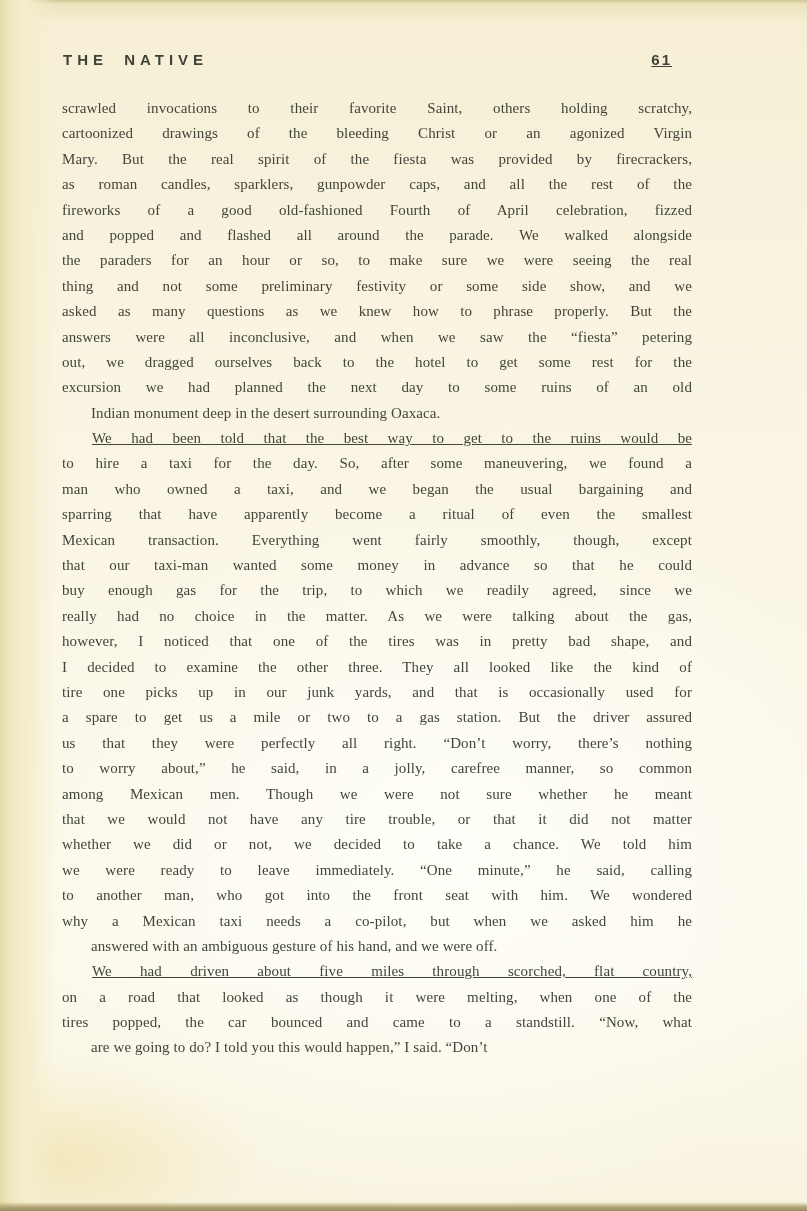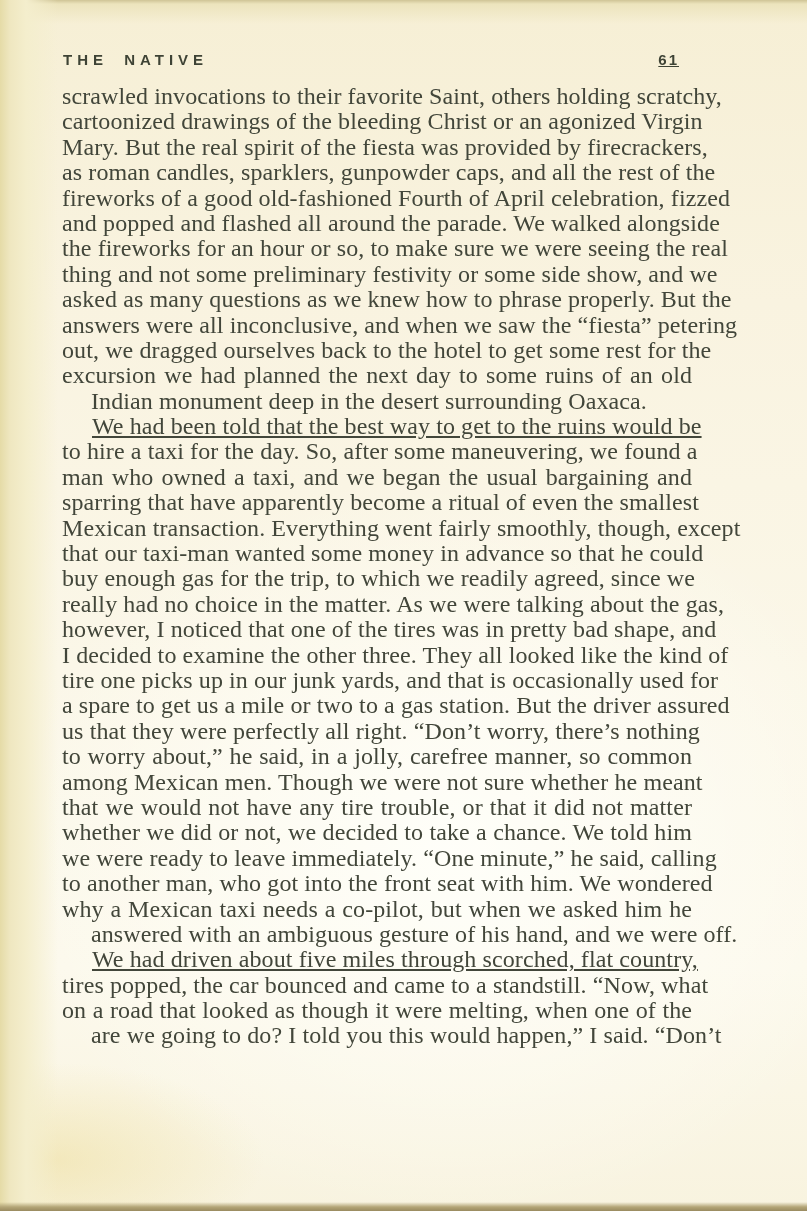--- a/index.html
+++ b/index.html
@@ -54,31 +54,31 @@
     font-weight: bold;
     font-size: 15px;
     color: #3e4335;
   }
   .head-title {
     letter-spacing: 5px;
     word-spacing: 7px;
   }
   .page-num {
     letter-spacing: 2px;
-    margin-right: 6px;
+    margin-right: 13px;
     text-decoration: underline;
   }
   
   .text-block {
     position: absolute;
     left: 62px;
-    top: 84px;
+    top: 96px;
     width: 630px;
     color: #42463a;
-    font-size: 24px;
+    font-size: 15px;
     letter-spacing: 0.1px;
   }
   .paragraph { margin: 0; }
   .line {
     height: 25.4px;
     line-height: 25.4px;
     text-align: justify;
     text-align-last: justify;
     white-space: nowrap;
   }
@@ -107,21 +107,21 @@
   </div>
 
   <div class="text-block">
       <div class="paragraph">
         <div class="line">scrawled invocations to their favorite Saint, others holding scratchy,</div>
         <div class="line">cartoonized drawings of the bleeding Christ or an agonized Virgin</div>
         <div class="line">Mary. But the real spirit of the fiesta was provided by firecrackers,</div>
         <div class="line">as roman candles, sparklers, gunpowder caps, and all the rest of the</div>
         <div class="line">fireworks of a good old-fashioned Fourth of April celebration, fizzed</div>
         <div class="line">and popped and flashed all around the parade. We walked alongside</div>
-        <div class="line">the fireworks for an hour or so, to make sure we were seeing the real</div>
+        <div class="line">the paraders for an hour or so, to make sure we were seeing the real</div>
         <div class="line">thing and not some preliminary festivity or some side show, and we</div>
         <div class="line">asked as many questions as we knew how to phrase properly. But the</div>
         <div class="line">answers were all inconclusive, and when we saw the “fiesta” petering</div>
         <div class="line">out, we dragged ourselves back to the hotel to get some rest for the</div>
         <div class="line">excursion we had planned the next day to some ruins of an old</div>
         <div class="line last">Indian monument deep in the desert surrounding Oaxaca.</div>
       </div>
       <div class="paragraph">
         <div class="line indent">We had been told that the best way to get to the ruins would be</div>
         <div class="line">to hire a taxi for the day. So, after some maneuvering, we found a</div>
@@ -140,18 +140,18 @@
         <div class="line">among Mexican men. Though we were not sure whether he meant</div>
         <div class="line">that we would not have any tire trouble, or that it did not matter</div>
         <div class="line">whether we did or not, we decided to take a chance. We told him</div>
         <div class="line">we were ready to leave immediately. “One minute,” he said, calling</div>
         <div class="line">to another man, who got into the front seat with him. We wondered</div>
         <div class="line">why a Mexican taxi needs a co-pilot, but when we asked him he</div>
         <div class="line last">answered with an ambiguous gesture of his hand, and we were off.</div>
       </div>
       <div class="paragraph">
         <div class="line indent">We had driven about five miles through scorched, flat country,</div>
+        <div class="line">on a road that looked as though it were melting, when one of the</div>
         <div class="line">tires popped, the car bounced and came to a standstill. “Now, what</div>
-        <div class="line">on a road that looked as though it were melting, when one of the</div>
         <div class="line last">are we going to do? I told you this would happen,” I said. “Don’t</div>
       </div>
     </div>
 </div>
 
 </body></html>

